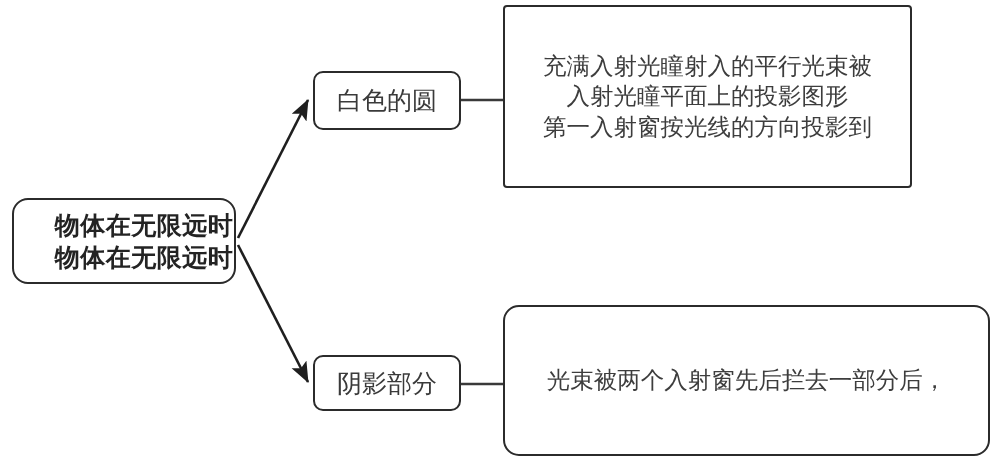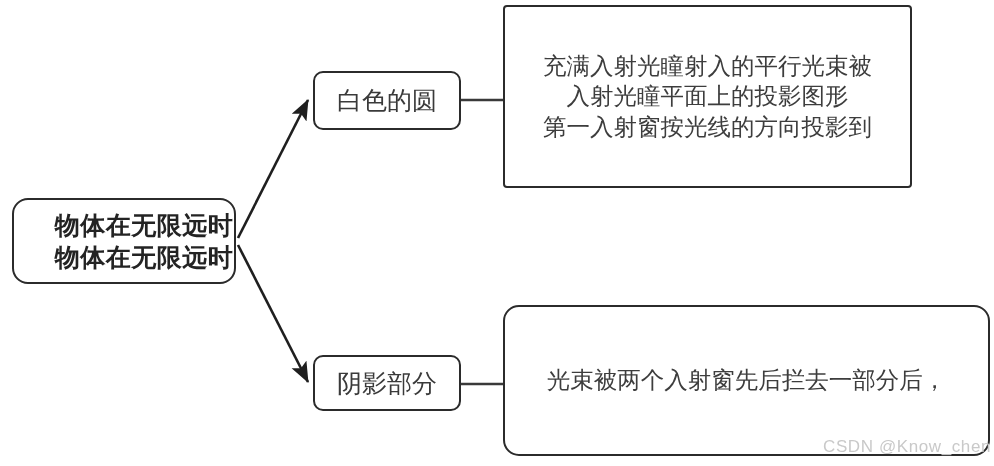--- a/index.html
+++ b/index.html
@@ -150,15 +150,14 @@
   </div>
 
   <div class="node" id="node-shadow-part">
     <div class="line">阴影部分</div>
   </div>
 
   <div class="node" id="node-shadow-part-detail">
     <div class="line">光束被两个入射窗先后拦去一部分后，</div>
   </div>
 
-  <div id="watermark">CSDN @Know_chen</div>
 
 </div>
 
 </body></html>

